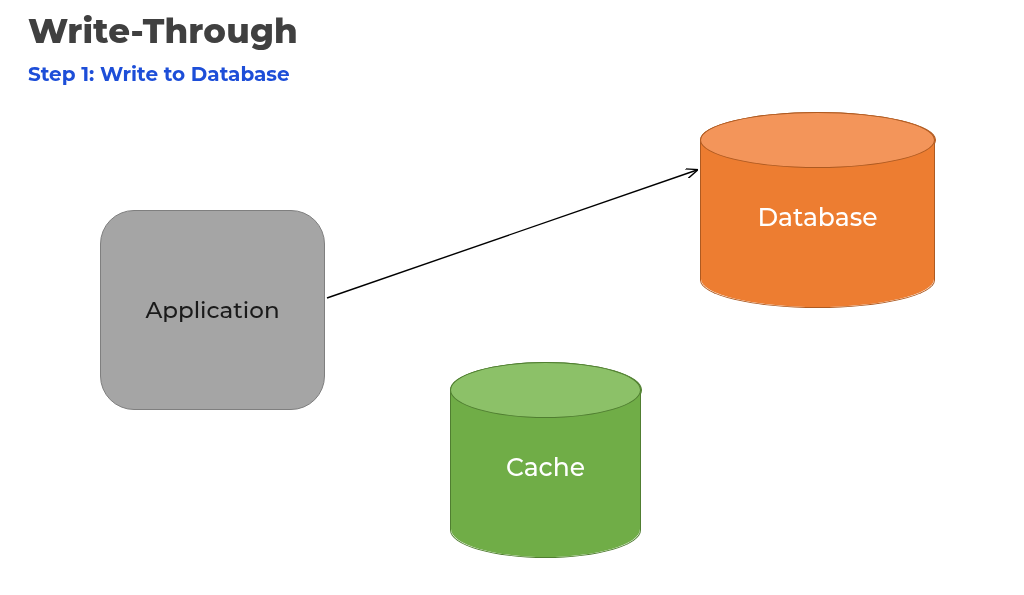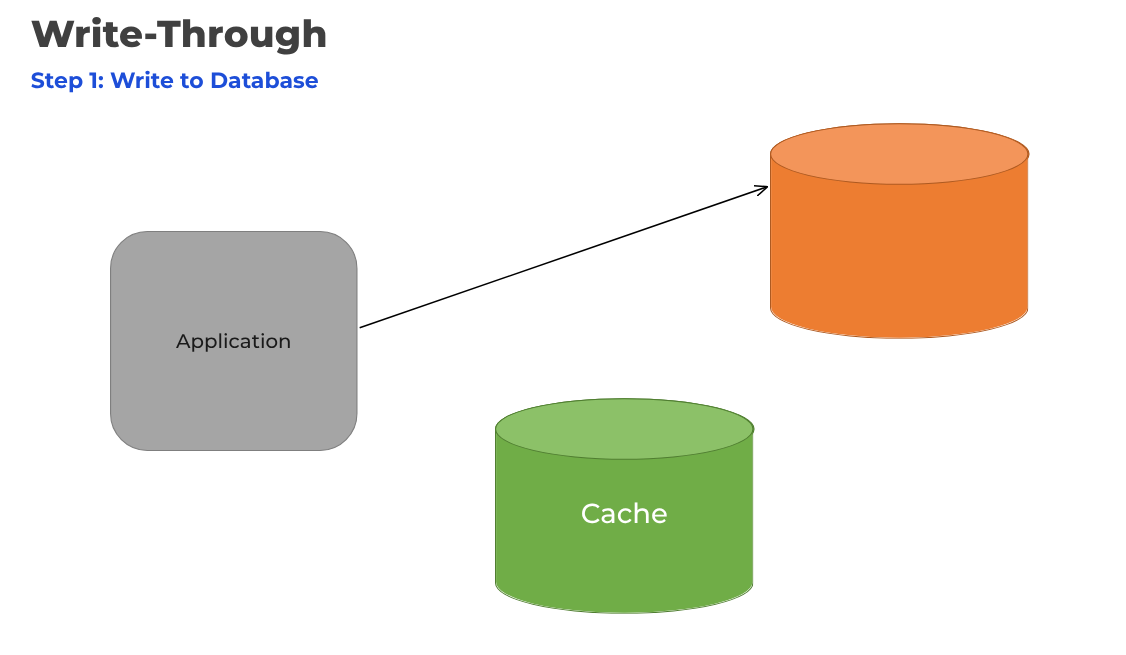--- a/index.html
+++ b/index.html
@@ -43,21 +43,21 @@
     height: 200px;
     background: #a5a5a5;
     border: 1.5px solid #7f7f7f;
     border-radius: 34px;
     display: flex;
     align-items: center;
     justify-content: center;
     box-sizing: border-box;
   }
   .app-label {
-    font-size: 18px;
+    font-size: 23px;
     font-weight: 500;
     color: #1a1a1a;
   }
 
   
   .cylinder {
     position: absolute;
     box-sizing: border-box;
   }
   .cyl-body {
@@ -127,21 +127,21 @@
     --lid:  #f3955a;
     --edge: #ae5a21;
   }
   .db .cyl-body { border-color: var(--edge); }
   .db .cyl-label { top: 62px; font-size: 25px; }
 
   
   .cache {
     left: 450px;
     top: 390px;
-    width: 235px;
+    width: 191px;
     height: 168px;
     --ell: 28px;
     --fill: #70ad47;
     --lid:  #8cc168;
     --edge: #507e31;
   }
   .cache .cyl-body { border-color: var(--edge); }
   .cache .cyl-label { top: 62px; font-size: 25px; }
 
   svg.arrow {
@@ -163,20 +163,21 @@
 
   <div class="app-box">
     <span class="app-label">Application</span>
   </div>
 
   <div class="cylinder db">
     <div class="cyl-body">
       <div class="cyl-body-fill"></div>
     </div>
     <div class="cyl-top"></div>
+    <div class="cyl-label">Database</div>
   </div>
 
   <div class="cylinder cache">
     <div class="cyl-body">
       <div class="cyl-body-fill"></div>
     </div>
     <div class="cyl-top"></div>
     <div class="cyl-label">Cache</div>
   </div>
 

